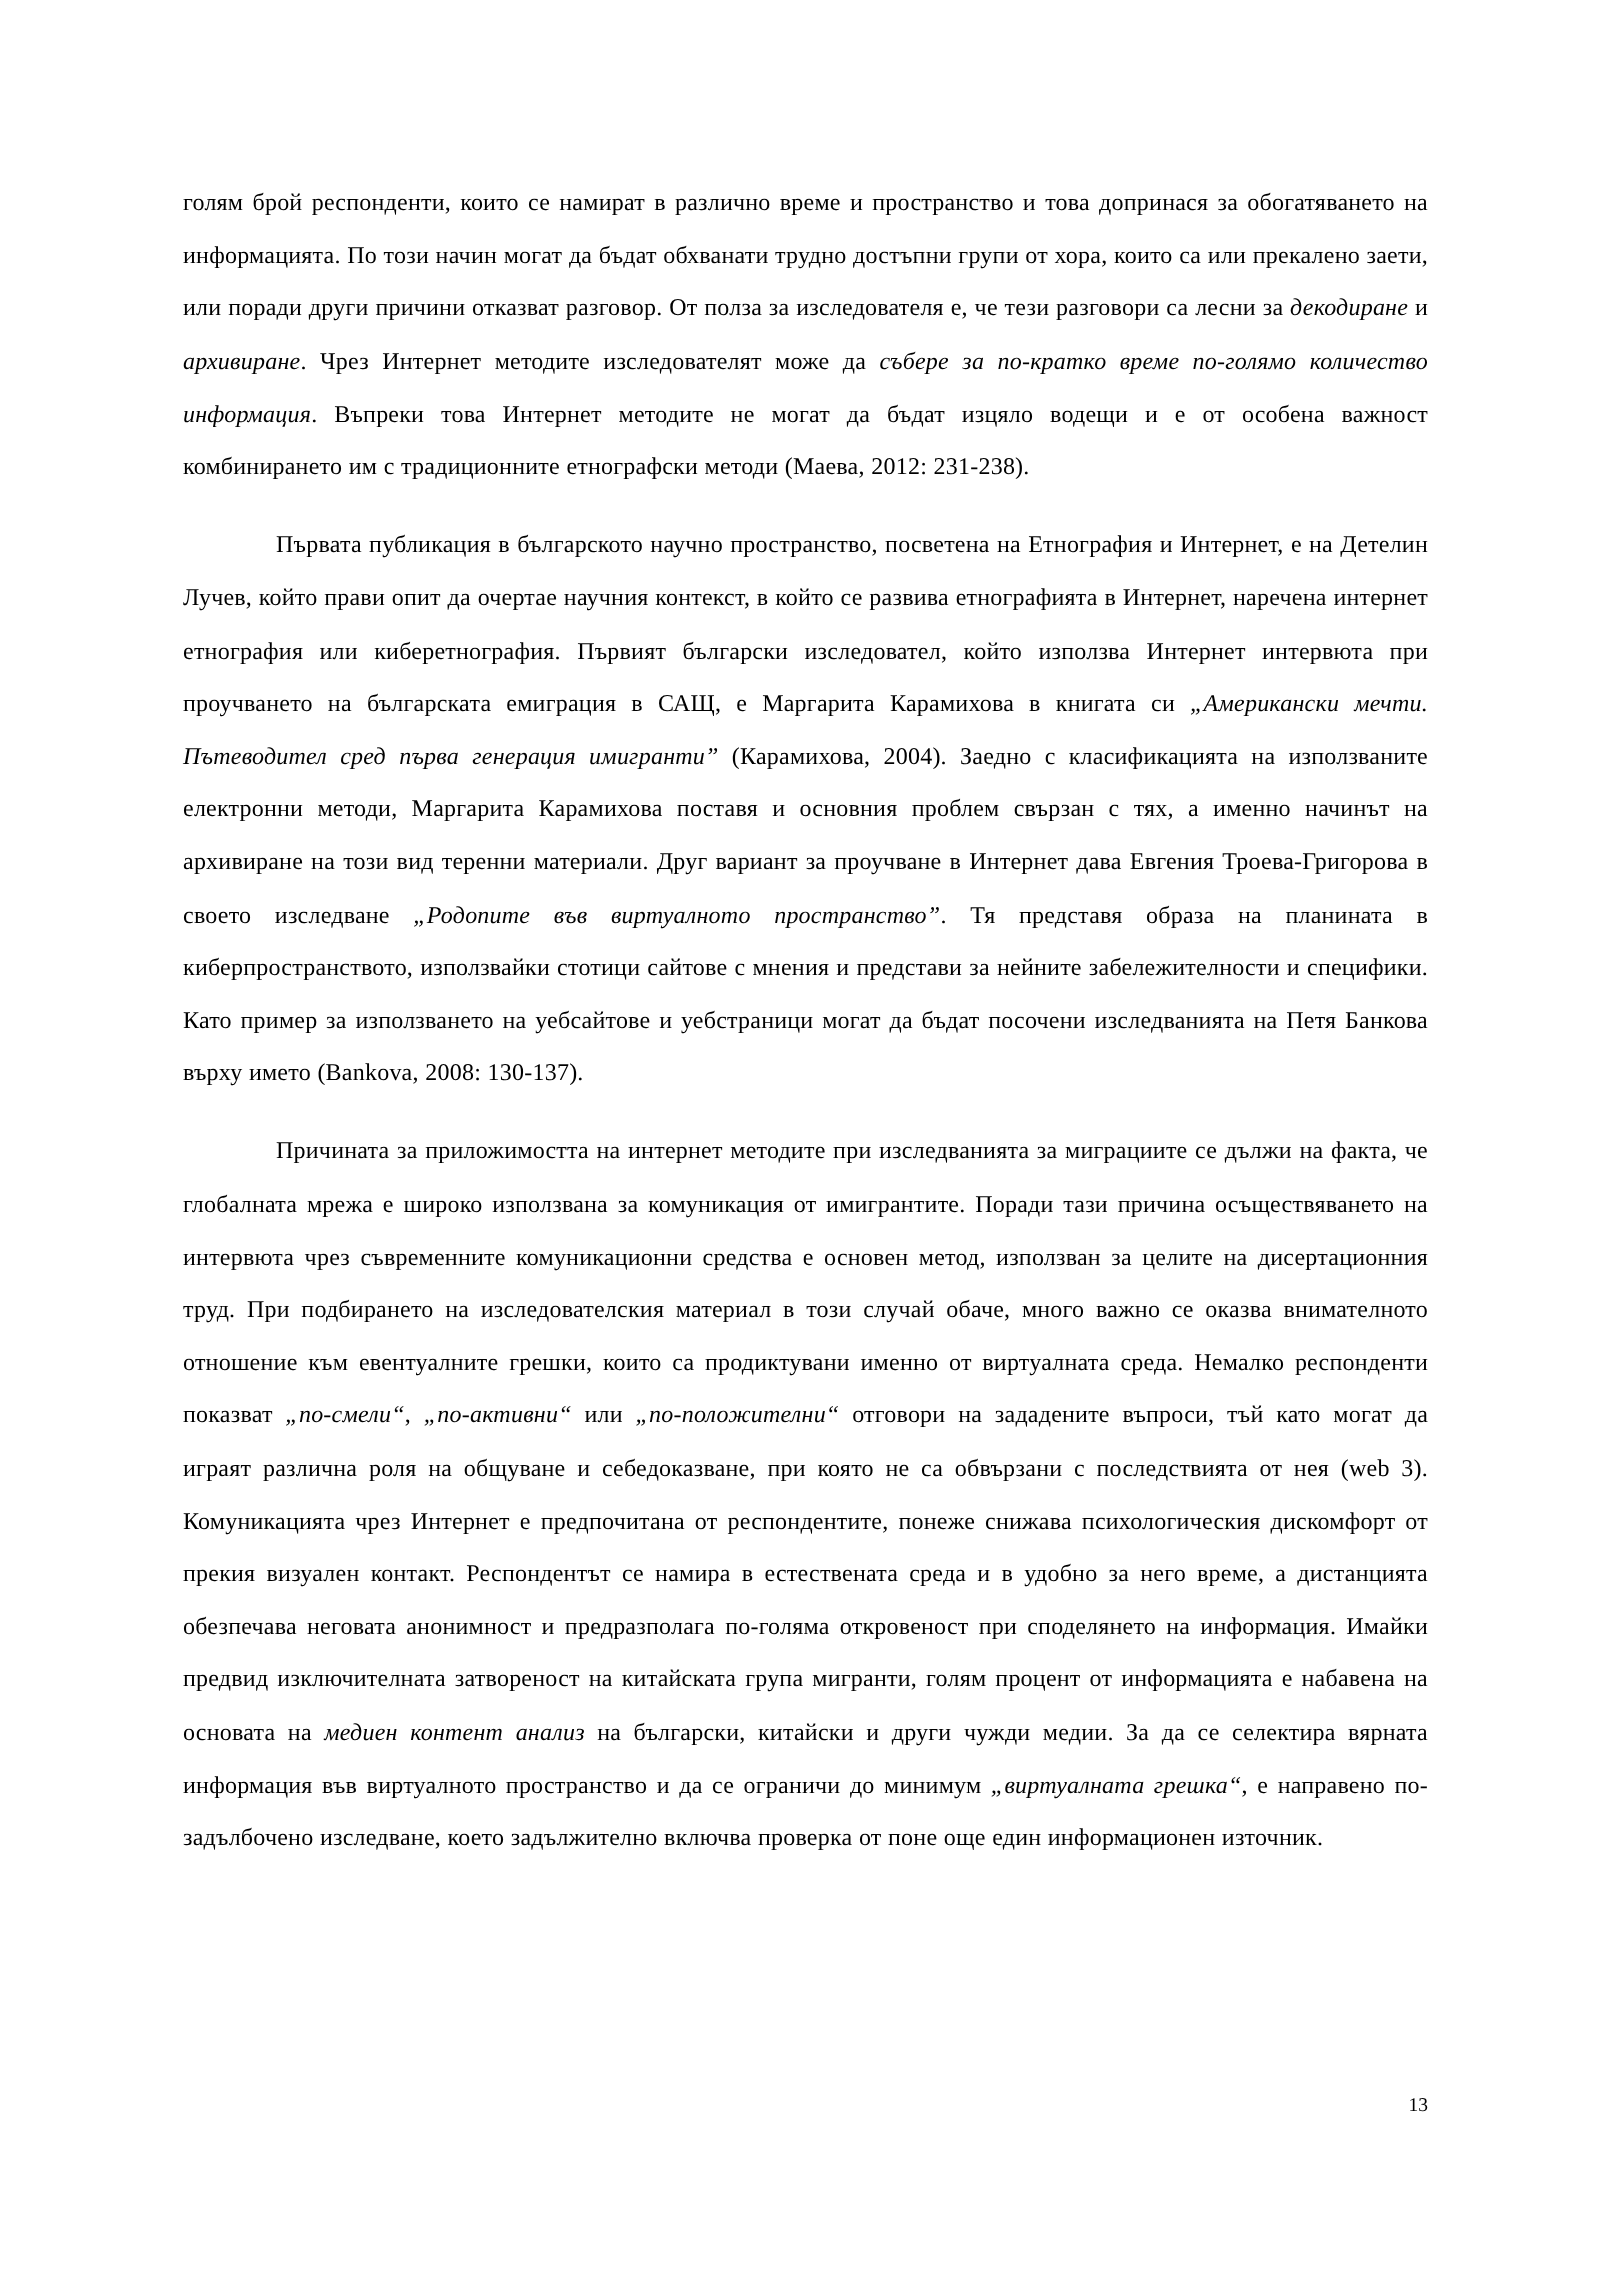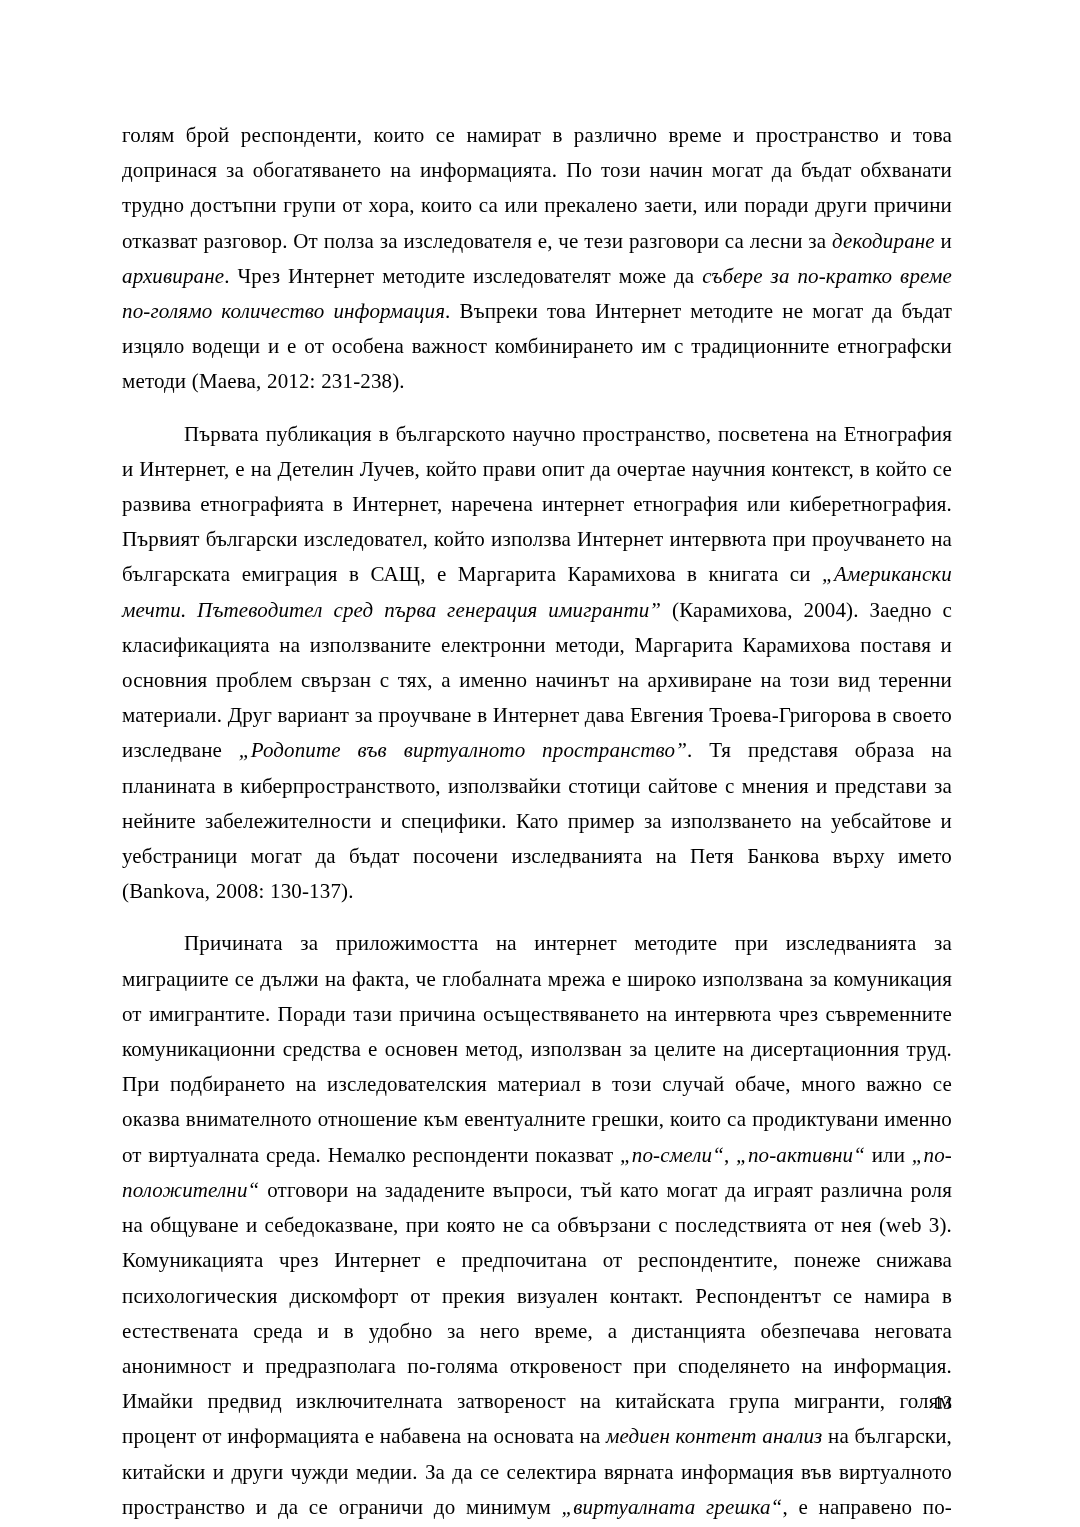--- a/index.html
+++ b/index.html
@@ -21,41 +21,41 @@
     overflow: hidden;
   }
   .content {
     position: absolute;
     left: 122px;
     top: 118px;
     width: 830px;
   }
   .para {
     margin: 0 0 17px 0;
-    font-size: 21px;
+    font-size: 16px;
     line-height: 35.2px;
     text-align: justify;
     text-justify: inter-word;
     letter-spacing: 0.15px;
     word-spacing: 0.2px;
   }
   .para.indent {
     text-indent: 62px;
   }
   .para:last-of-type {
     margin-bottom: 0;
   }
   i {
     font-style: italic;
   }
   .page-number {
     position: absolute;
     right: 128px;
     bottom: 112px;
-    font-size: 18px;
+    font-size: 13px;
     line-height: 24px;
     text-align: center;
   }
 </style>
 </head>
 <body>
 
 <div class="page">
   <div class="content" id="body-text">
       <p class="para"><span>голям брой респонденти, които се намират в различно време и пространство и това допринася за обогатяването на информацията. По този начин могат да бъдат обхванати трудно достъпни групи от хора, които са или прекалено заети, или поради други причини отказват разговор. От полза за изследователя е, че тези разговори са лесни за </span><i>декодиране</i><span> и </span><i>архивиране</i><span>. Чрез Интернет методите изследователят може да </span><i>събере за по-кратко време по-голямо количество информация</i><span>. Въпреки това Интернет методите не могат да бъдат изцяло водещи и е от особена важност комбинирането им с традиционните етнографски методи (Маева, 2012: 231-238).</span></p>

